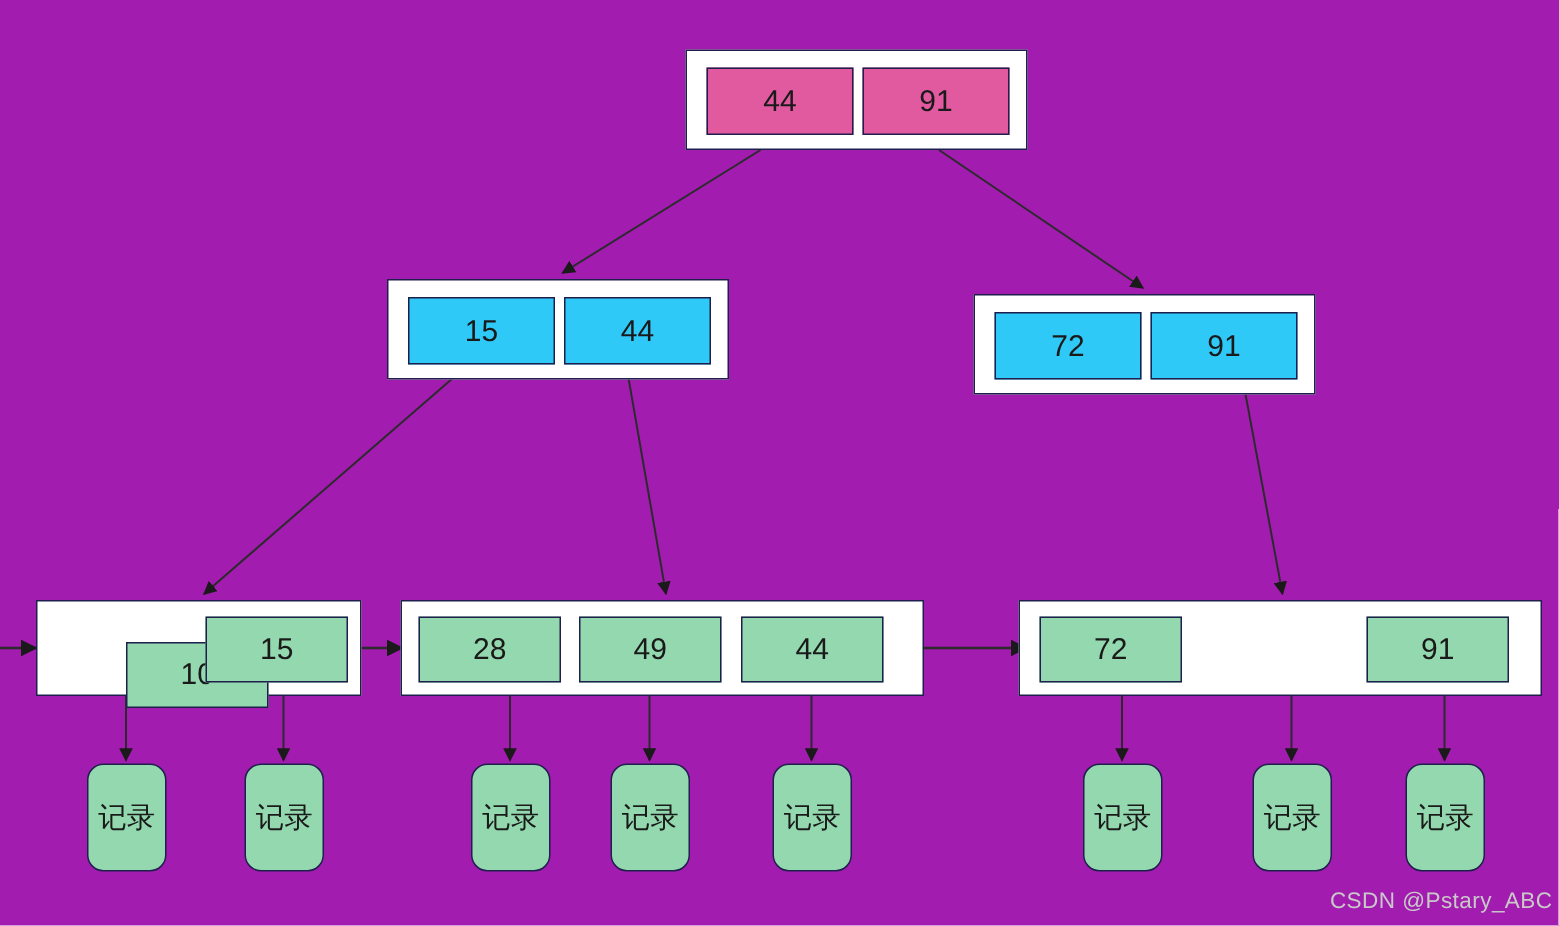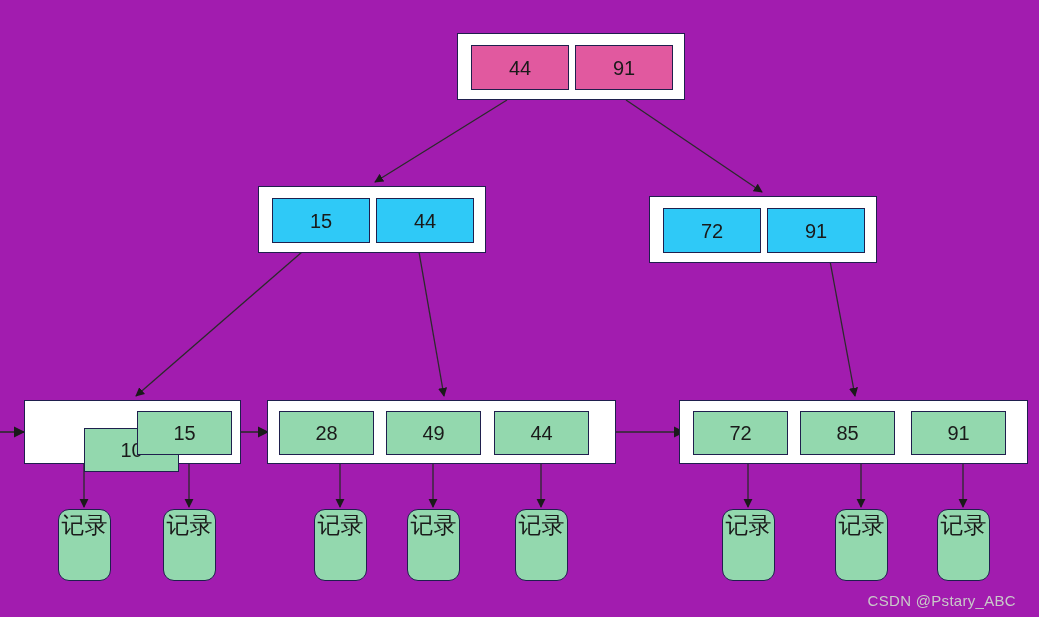--- a/index.html
+++ b/index.html
@@ -52,30 +52,31 @@
   .cell.leaf     { background: #93d8ae; }
 
   
   .record {
     position: absolute;
     box-sizing: border-box;
     background: #93d8ae;
     border: 1.4px solid #1f1f4d;
     border-radius: 11px;
     display: flex;
+    align-items: center;
     justify-content: center;
-    font-size: 23px;
+    font-size: 19px;
     color: #1a1a1a;
     font-family: "DejaVu Sans", "Liberation Sans", sans-serif;
     z-index: 2;
   }
   
   .watermark {
     position: absolute;
-    right: 23px;
+    right: 4px;
     bottom: 8px;
     font-size: 15px;
     color: #c9c9c9;
     letter-spacing: 0.3px;
     user-select: none;
     z-index: 3;
   }
 </style>
 </head>
 <body>
@@ -160,23 +161,20 @@
     </div>
     <div class="cell leaf" style="left:226px; top:10px; width:95px; height:44px;">
       <span>44</span>
     </div>
   </div>
 
   <div class="node" style="left:679px; top:400px; width:349px; height:64px;">
     <div class="cell leaf" style="left:13px; top:10px; width:95px; height:44px;">
       <span>72</span>
     </div>
-    <div class="cell leaf" style="left:120px; top:10px; width:95px; height:44px;">
-      <span>85</span>
-    </div>
     <div class="cell leaf" style="left:231px; top:10px; width:95px; height:44px;">
       <span>91</span>
     </div>
   </div>
 
   <div class="record" style="left:58px; top:509px; width:53px; height:72px;">
     <span>记录</span>
   </div>
   <div class="record" style="left:163px; top:509px; width:53px; height:72px;">
     <span>记录</span>

